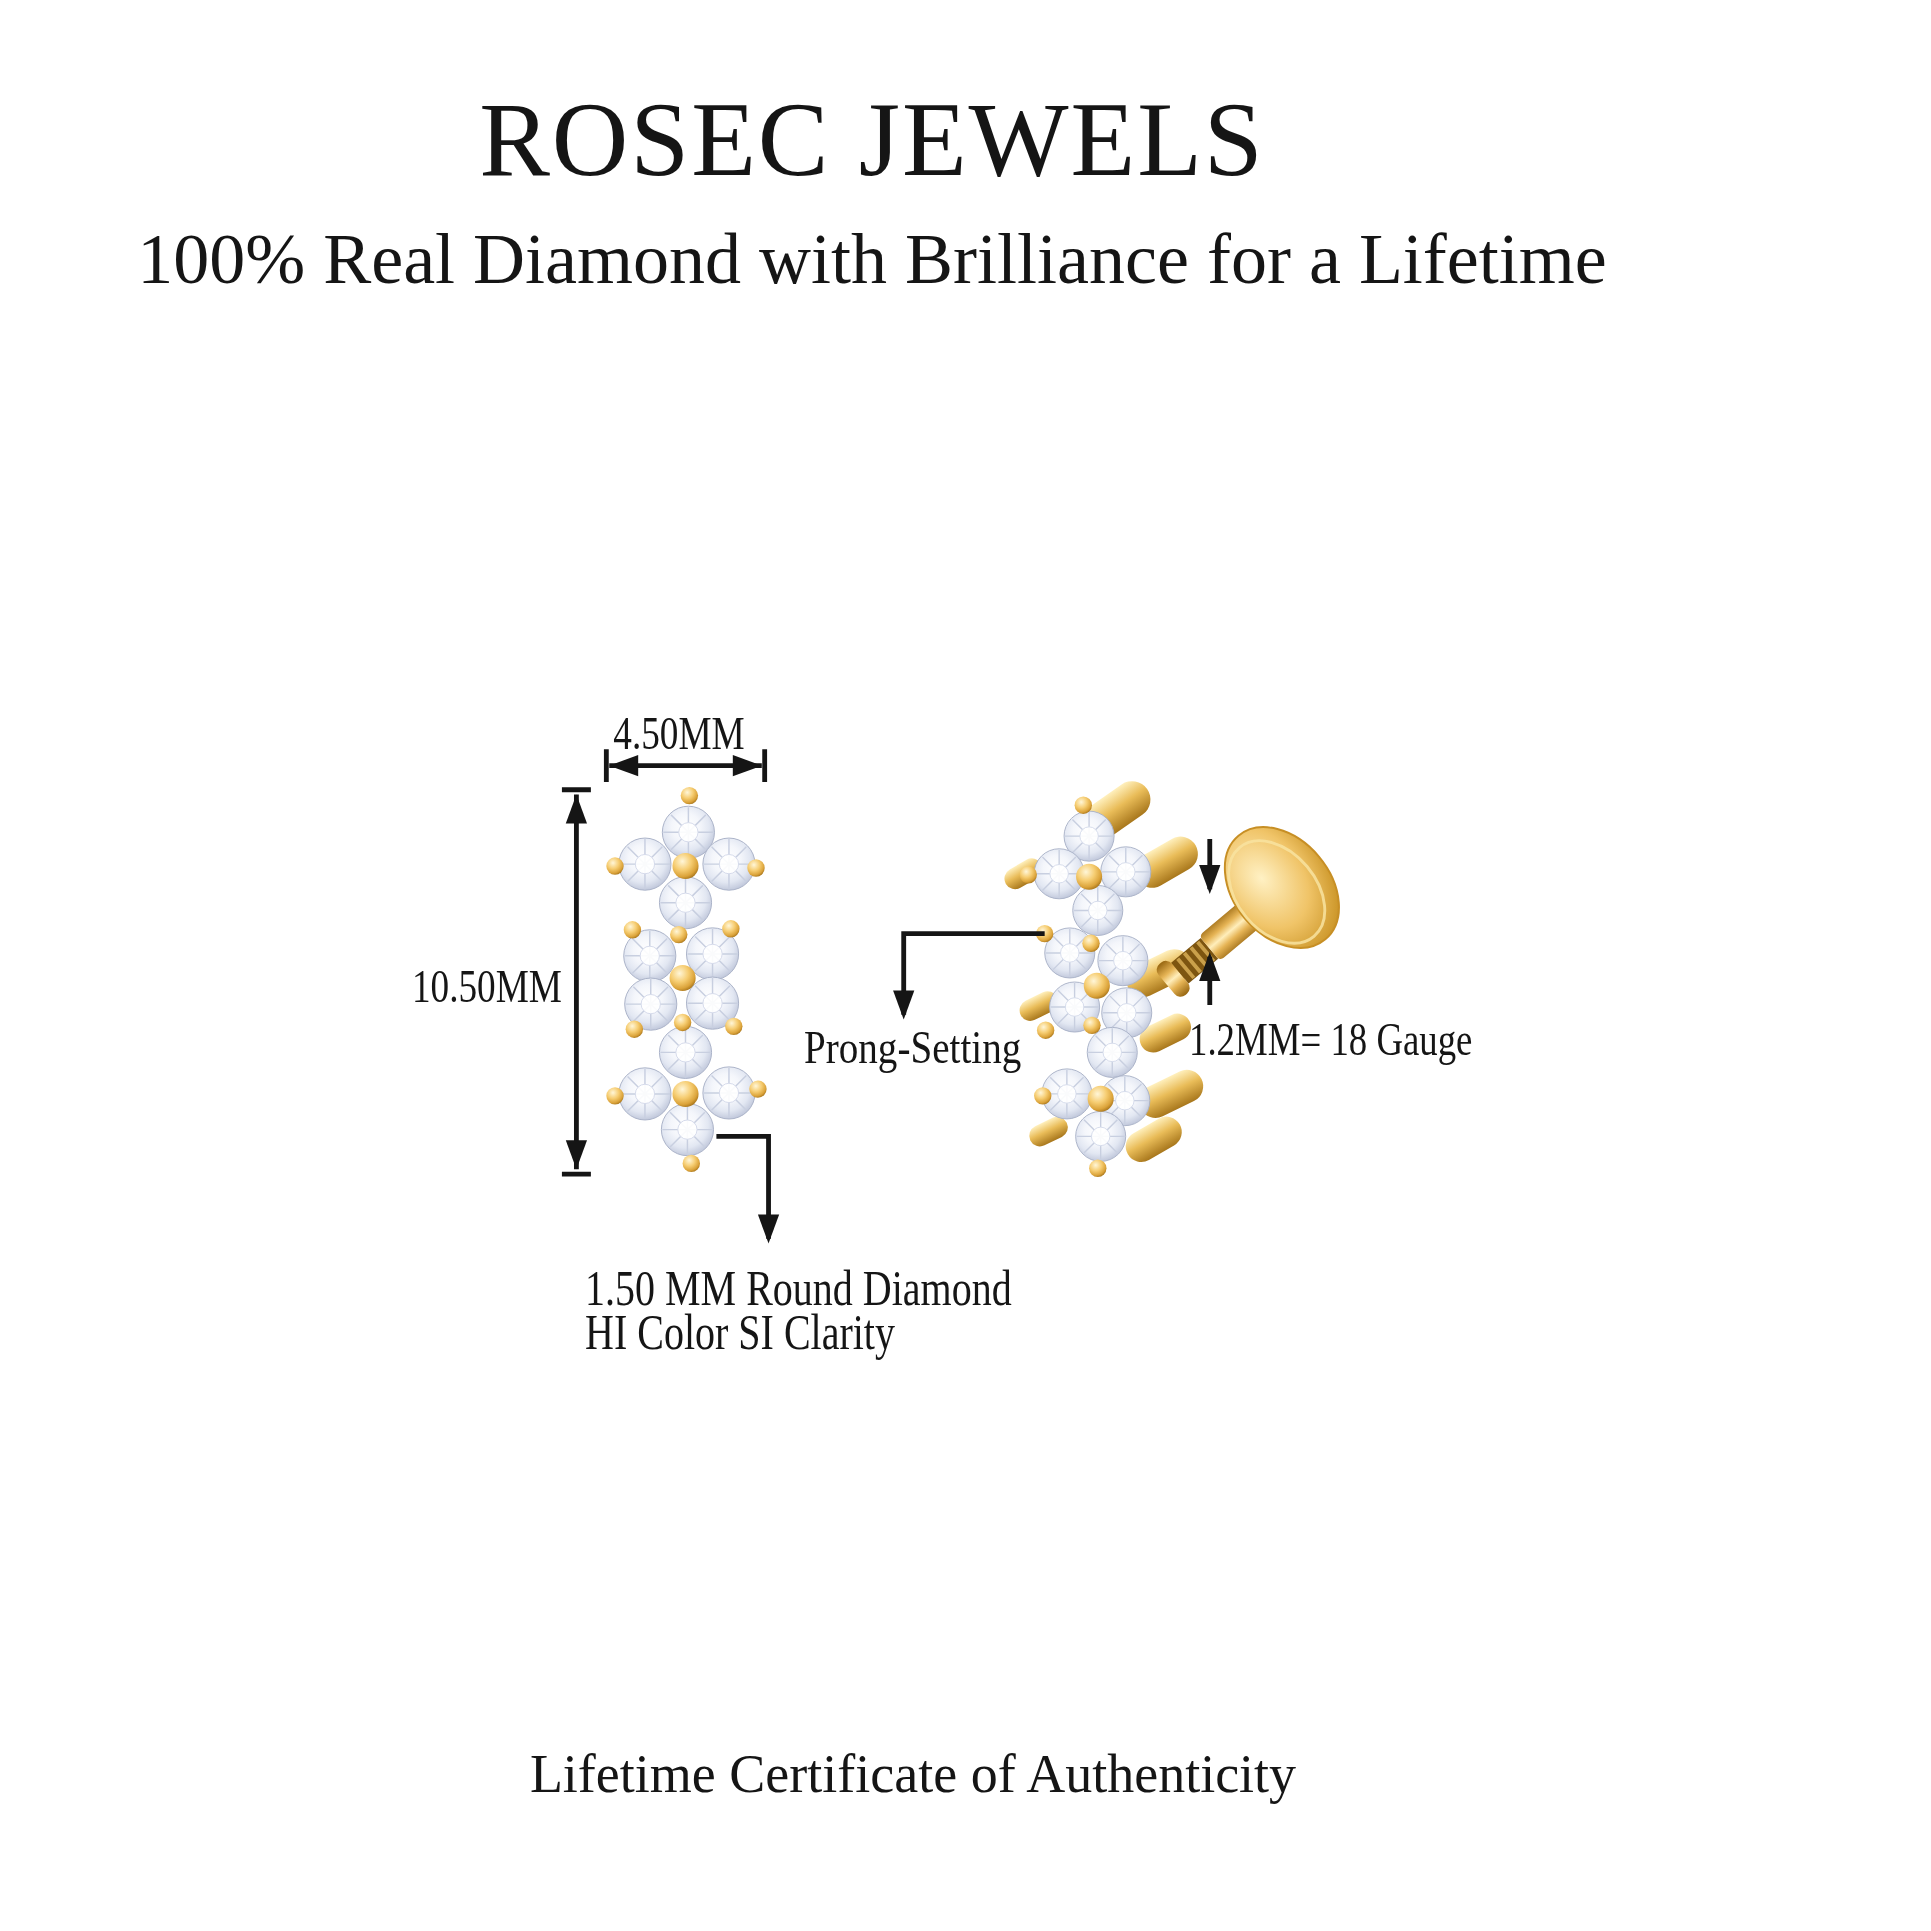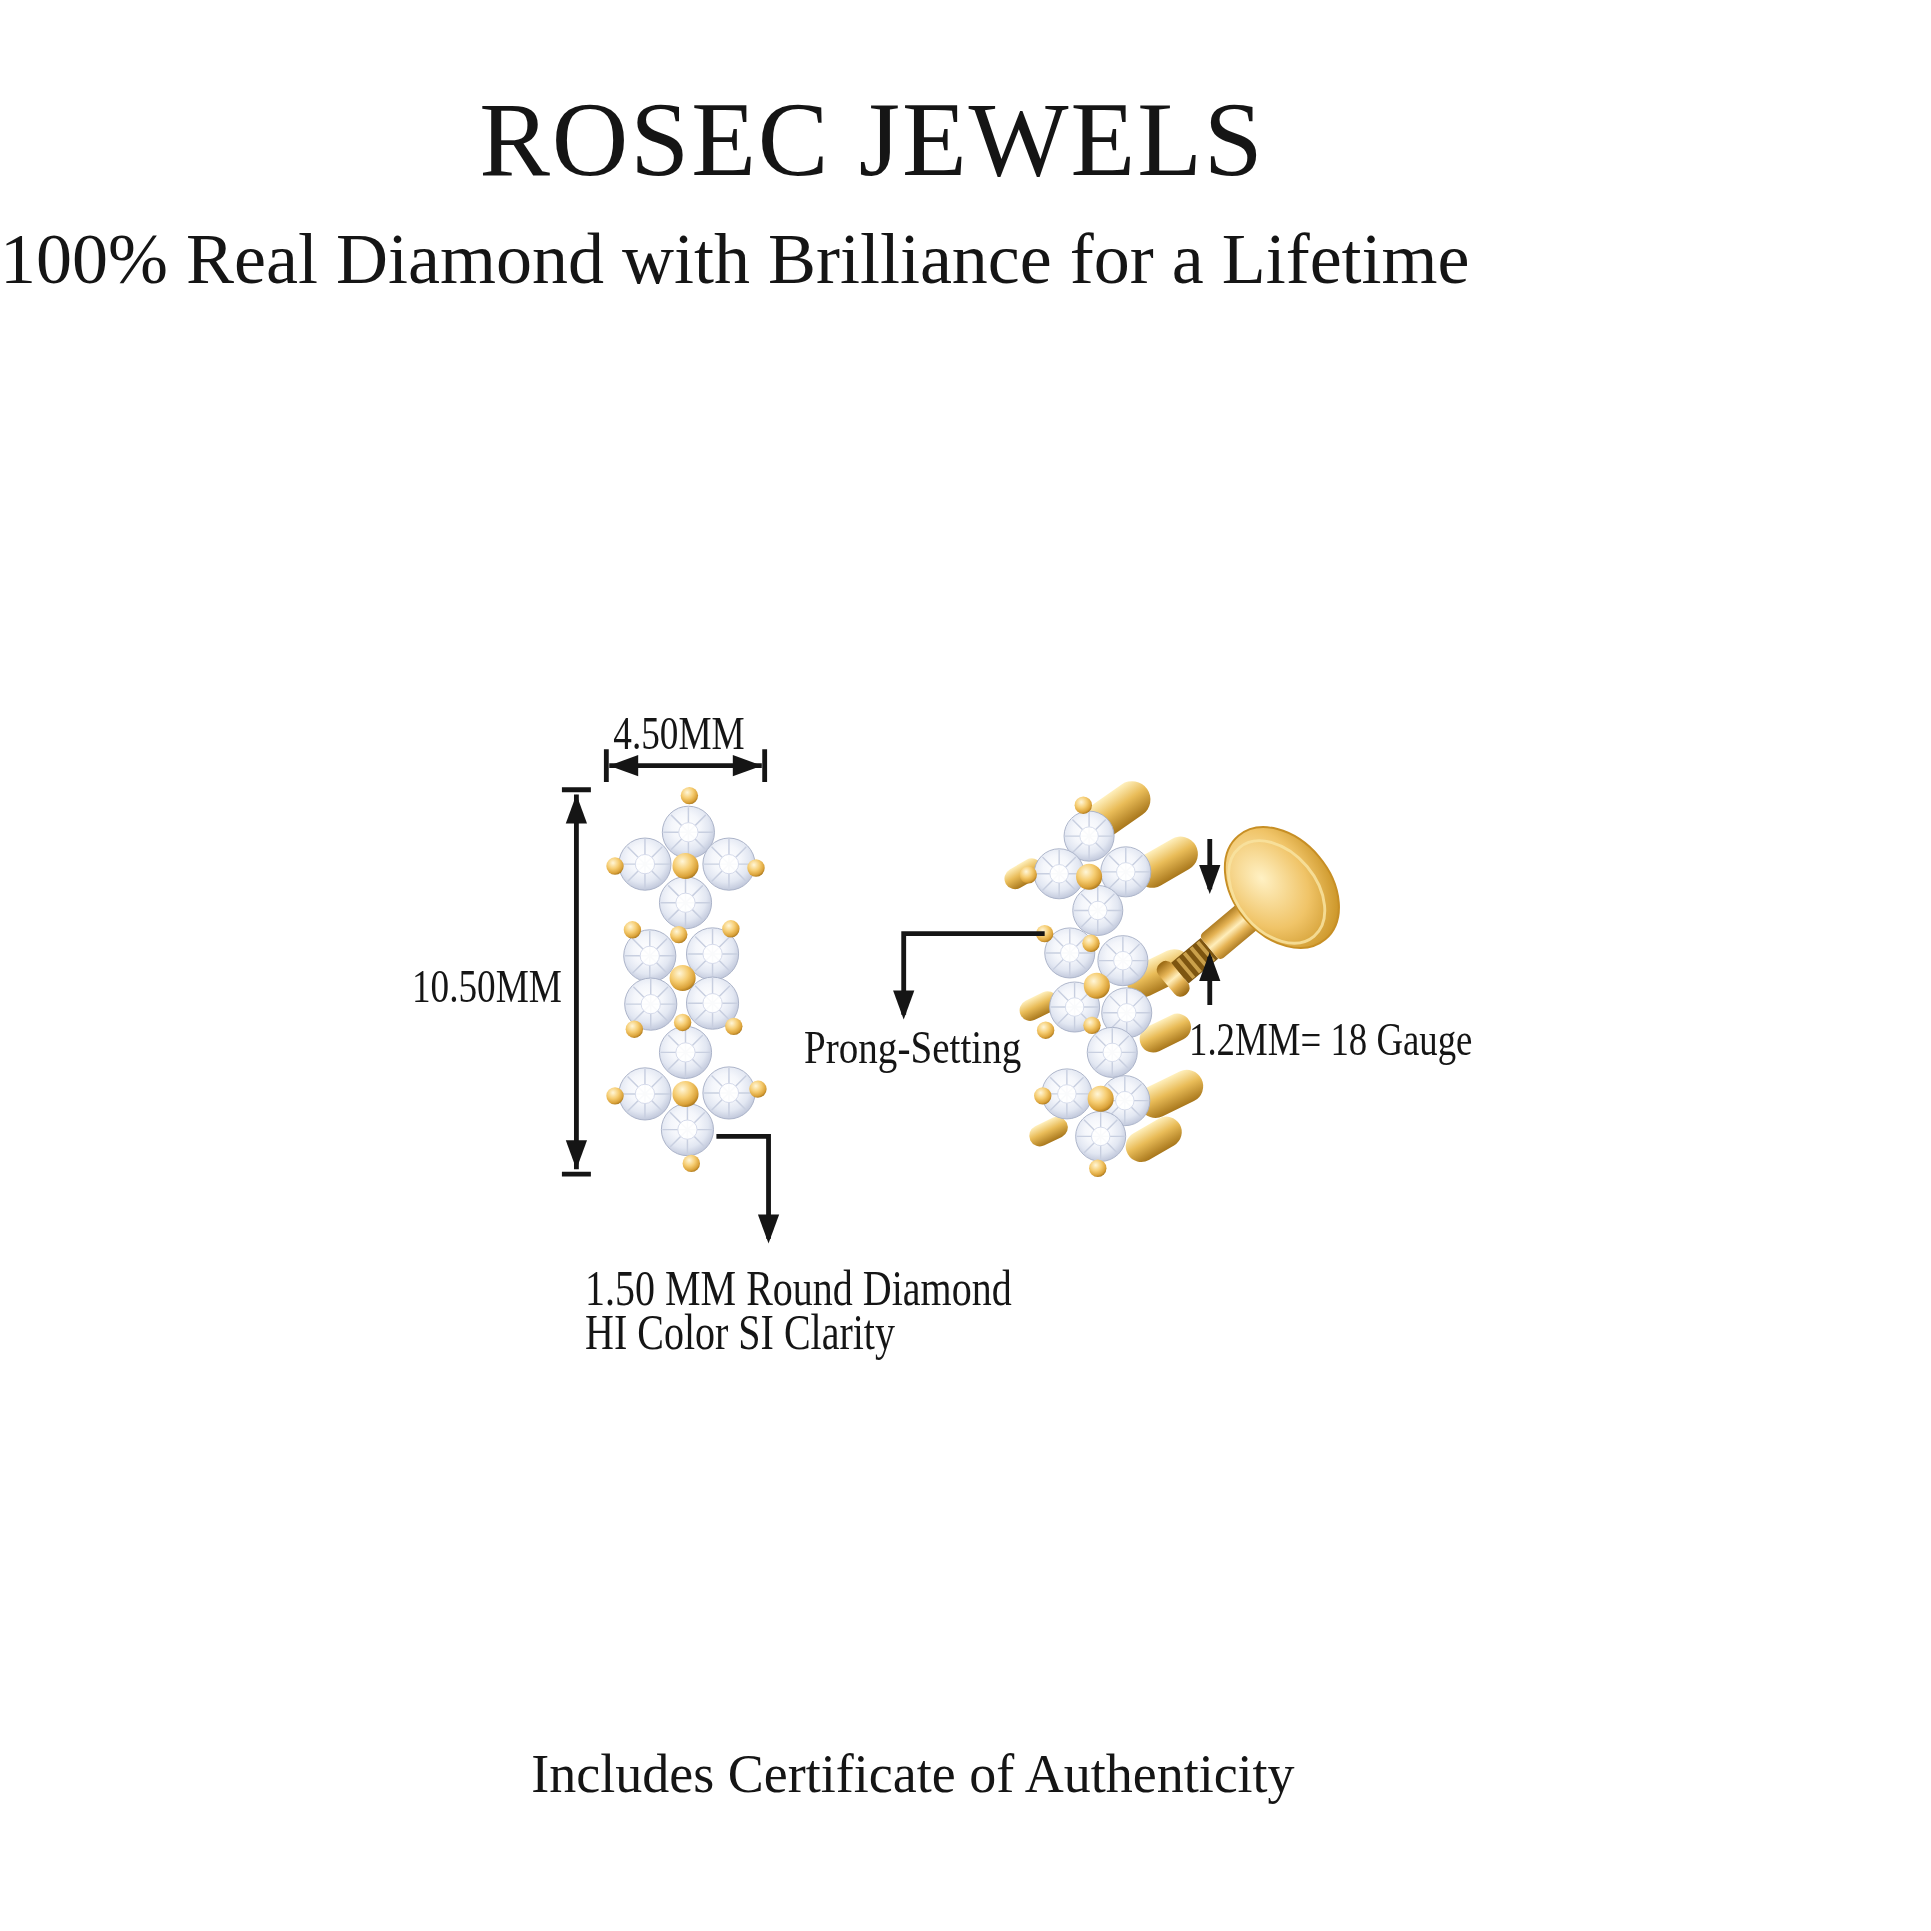--- a/index.html
+++ b/index.html
@@ -1,20 +1,20 @@
 <!DOCTYPE html>
 <html style="--gold: #e2a93f; --gold_dark: #9c6b15; --gold_light: #ffeebb; --diamond: #e2e7f2; --text: #151515; --background: #ffffff;"><head>
 <meta charset="utf-8">
 <style>
   html,body{margin:0;padding:0;background:#fff;}
   .canvas{position:relative;width:1744px;height:1931px;background:#fff;overflow:hidden;
           font-family:"Liberation Serif",serif;color:var(--text,#151515);}
   .abs{position:absolute;white-space:nowrap;}
   .title{left:0;right:0;top:79px;text-align:center;font-size:106px;letter-spacing:1.9px;font-weight:normal;}
-  .subtitle{left:0;right:0;top:218px;text-align:left;font-size:72px;}
+  .subtitle{left:0;right:0;top:218px;text-align:center;font-size:72px;}
   .dim-label{font-size:46px;}
   .width-label{left:679px;top:707px;transform:translateX(-50%) scaleX(.81);}
   .height-label{left:367px;width:195px;top:960px;text-align:right;transform:scaleX(.81);transform-origin:100% 50%;}
   .prong-label{left:804px;top:1021px;font-size:46px;transform:scaleX(.85);transform-origin:0 50%;}
   .gauge-label{left:1189px;top:1013px;font-size:46px;transform:scaleX(.80);transform-origin:0 50%;}
   .stone-note{left:585px;top:1266px;font-size:50px;line-height:44px;transform:scaleX(.80);transform-origin:0 0;}
   .footer-note{left:913px;top:1743px;font-size:54px;transform:translateX(-50%);}
   svg.art{position:absolute;left:0;top:0;width:1931px;height:1931px;}
 </style>
 </head>
@@ -170,16 +170,16 @@
   </svg>
 
   <div class="abs dim-label width-label">4.50MM</div>
   <div class="abs dim-label height-label">10.50MM</div>
   <div class="abs prong-label">Prong-Setting</div>
   <div class="abs gauge-label">1.2MM= 18 Gauge</div>
   <div class="abs stone-note">
     <div>1.50 MM Round Diamond</div>
     <div>HI Color SI Clarity</div>
   </div>
-  <div class="abs footer-note">Includes Certificate of Authenticity</div>
+  <div class="abs footer-note">Lifetime Certificate of Authenticity</div>
 
 </div>
 
 
 </body></html>

